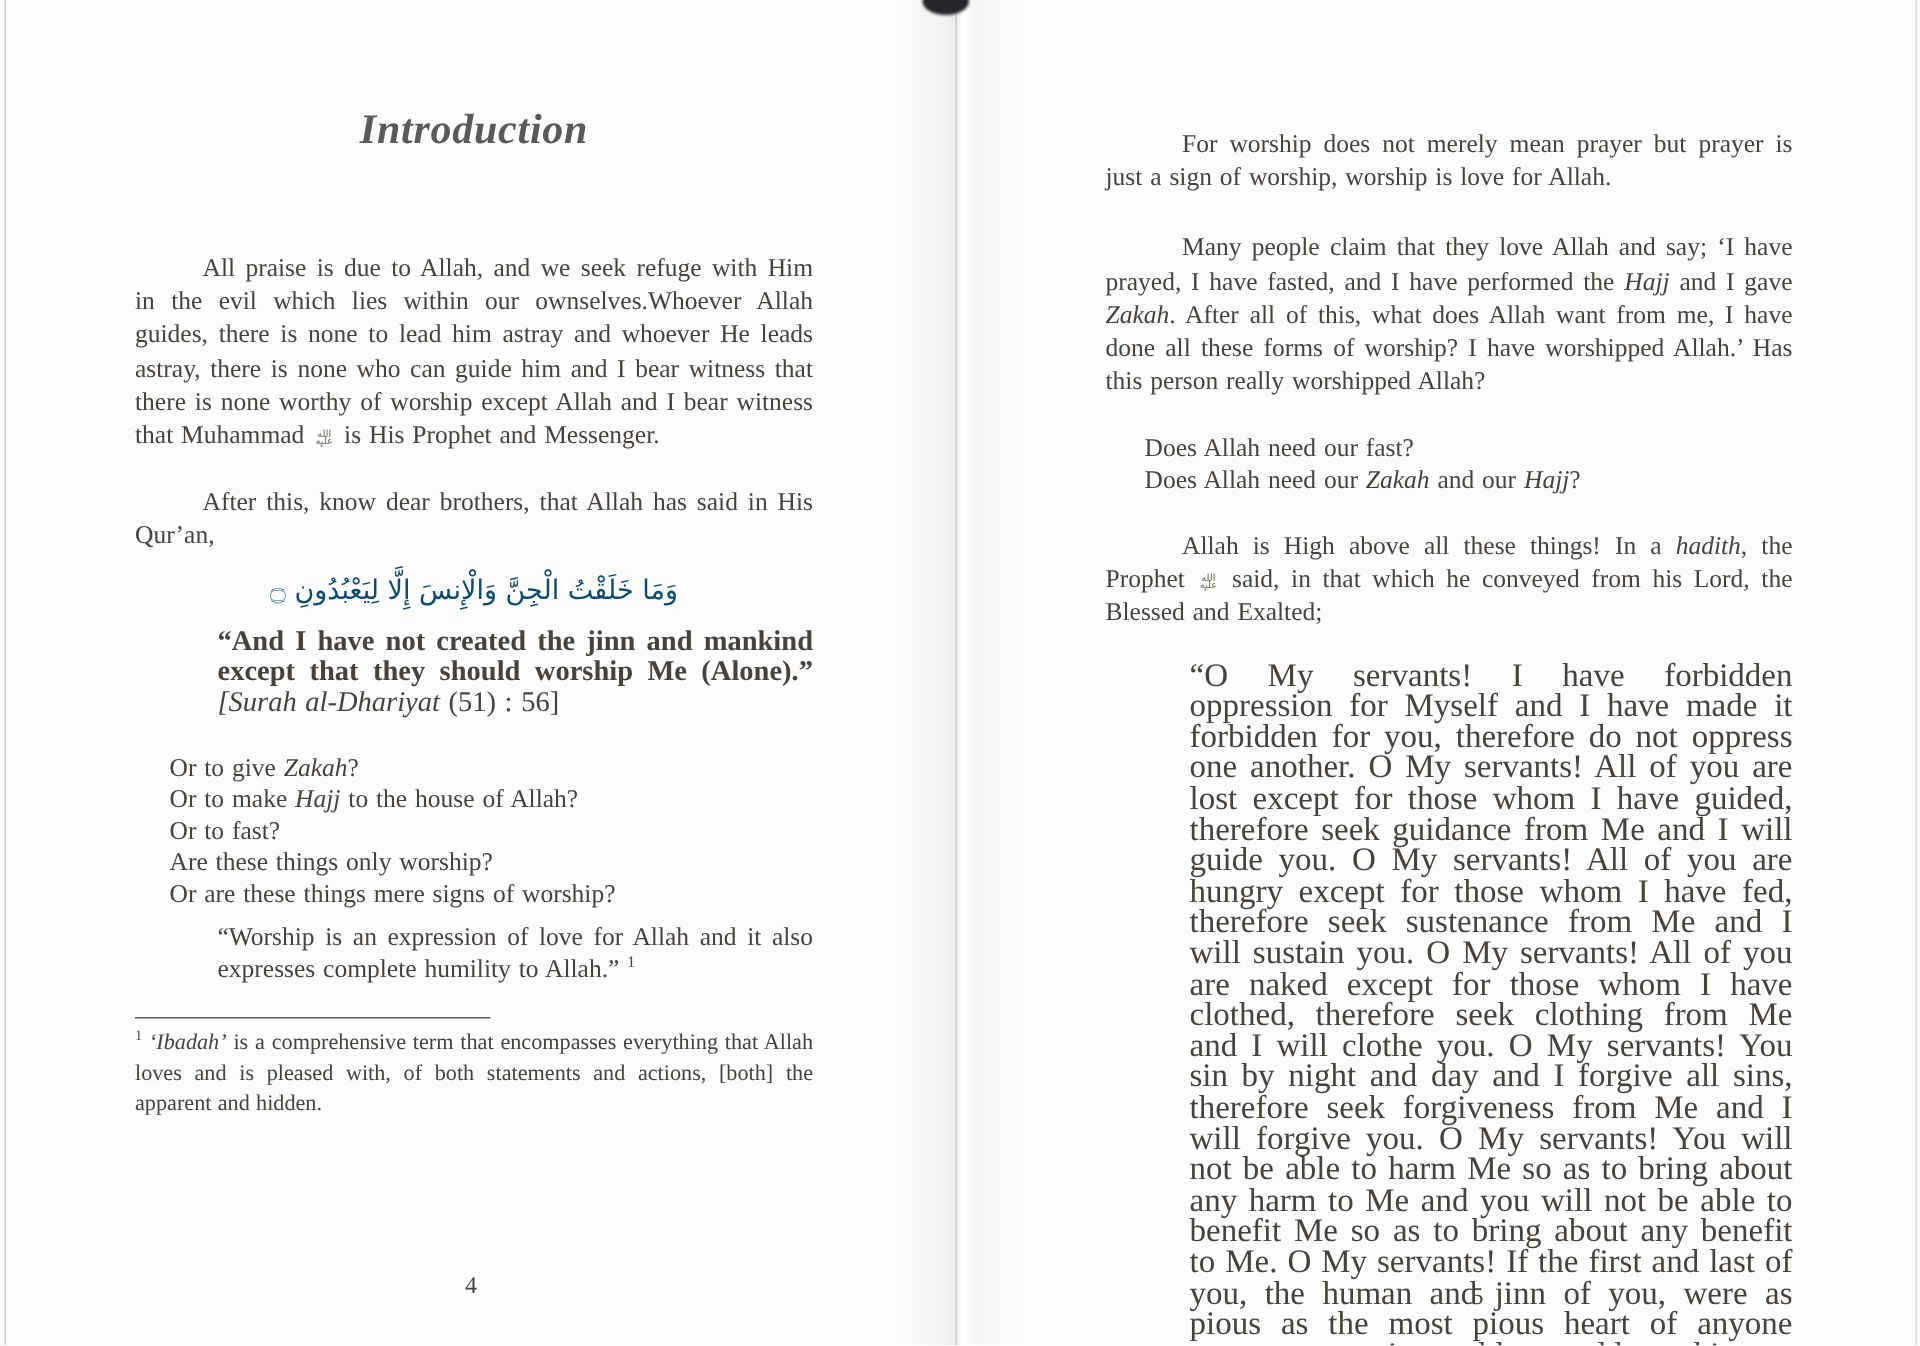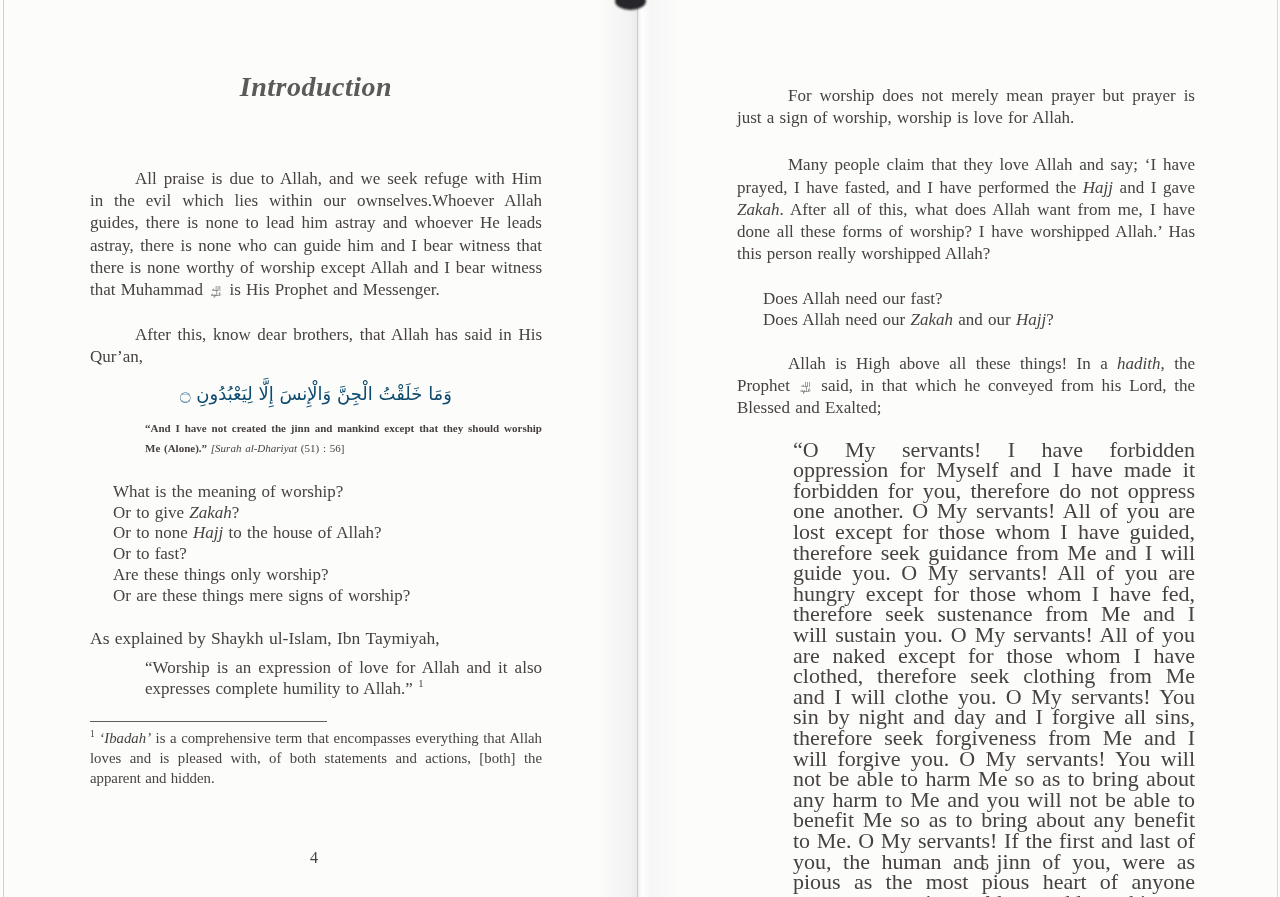--- a/index.html
+++ b/index.html
@@ -47,21 +47,21 @@
   .indent  { text-indent: 45px; }
   .indent2 { text-indent: 51px; }
   .mt-p1 { margin-top: 60px; }
   .mt-p2 { margin-top: 23px; }
 
   .arabic {
     margin-top: 9px; text-align: center; direction: rtl;
     font-family: "DejaVu Sans", sans-serif;
     font-size: 18px; line-height: 32px; color: #0c4a6e;
   }
-  .verse-quote { margin-top: 8px; margin-left: 55px; width: 397px; font-size: 11px; line-height: 20.6px; }
+  .verse-quote { margin-top: 8px; margin-left: 55px; width: 397px; font-size: 19px; line-height: 20.6px; }
   .questions { margin-top: 23px; margin-left: 23px; }
   .qline { margin: 0; font-size: 17px; line-height: 20.8px; text-align: left; word-spacing: 1px; }
   .attribution { margin-top: 20px; font-size: 17.5px; text-align: left; }
   .wquote { margin-top: 8px; margin-left: 55px; width: 397px; line-height: 21px; }
   .fn-divider { margin-top: 22px; width: 237px; height: 0; border-top: 1.4px solid #5f5c59; }
   .footnote { margin-top: 6px; font-size: 14.8px; line-height: 20.3px; text-align: justify; word-spacing: 0.5px; }
 
   .mt-r2 { margin-top: 25px; }
   .rquestions { margin-top: 24px; margin-left: 26px; }
   .mt-r3 { margin-top: 22px; }
@@ -92,28 +92,26 @@
   <div class="gutter"></div>
   <div class="spine-mark"></div>
 
   <div class="page page-left">
     <h1 class="title">Introduction</h1>
     <p class="body indent mt-p1"><span>All praise is due to Allah, and we seek refuge with Him in the evil which lies within our ownselves.Whoever Allah guides, there is none to lead him astray and whoever He leads astray, there is none who can guide him and I bear witness that there is none worthy of worship except Allah and I bear witness that Muhammad </span><span class="s-pbuh">صلى الله عليه وسلم</span><span> is His Prophet and Messenger.</span></p>
     <p class="body indent mt-p2"><span>After this, know dear brothers, that Allah has said in His Qur’an,</span></p>
     <div class="arabic">وَمَا خَلَقْتُ الْجِنَّ وَالْإِنسَ إِلَّا لِيَعْبُدُونِ ۝</div>
     <div class="body verse-quote"><span class="s-b">“And I have not created the jinn and mankind except that they should worship Me (Alone).” </span><span class="s-i">[Surah al-Dhariyat</span><span> (51) : 56]</span></div>
     <div class="questions">
-      <p class="qline"><span>What is the meaning of worship?</span></p>
       <p class="qline"><span>Or to give </span><span class="s-i">Zakah</span><span>?</span></p>
-      <p class="qline"><span>Or to none </span><span class="s-i">Hajj</span><span> to the house of Allah?</span></p>
+      <p class="qline"><span>Or to make </span><span class="s-i">Hajj</span><span> to the house of Allah?</span></p>
       <p class="qline"><span>Or to fast?</span></p>
       <p class="qline"><span>Are these things only worship?</span></p>
       <p class="qline"><span>Or are these things mere signs of worship?</span></p>
     </div>
-    <p class="body attribution">As explained by Shaykh ul-Islam, Ibn Taymiyah,</p>
     <div class="body wquote"><span>“Worship is an expression of love for Allah and it also expresses complete humility to Allah.” </span><span class="s-sup">1</span></div>
     <div class="fn-divider"></div>
     <div class="footnote"><span class="s-fnsup">1</span><span>  </span><span class="s-i">‘Ibadah’</span><span> is a comprehensive term that encompasses everything that Allah loves and is pleased with, of both statements and actions, [both] the apparent and hidden.</span></div>
   </div>
 
   <div class="page page-right">
     <p class="body indent2"><span>For worship does not merely mean prayer but prayer is just a sign of worship, worship is love for Allah.</span></p>
     <p class="body indent2 mt-r2"><span>Many people claim that they love Allah and say; ‘I have prayed, I have fasted, and I have performed the </span><span class="s-i">Hajj</span><span> and I gave </span><span class="s-i">Zakah</span><span>. After all of this, what does Allah want from me, I have done all these forms of worship? I have worshipped Allah.’ Has this person really worshipped Allah?</span></p>
     <div class="rquestions">
       <p class="qline"><span>Does Allah need our fast?</span></p>

